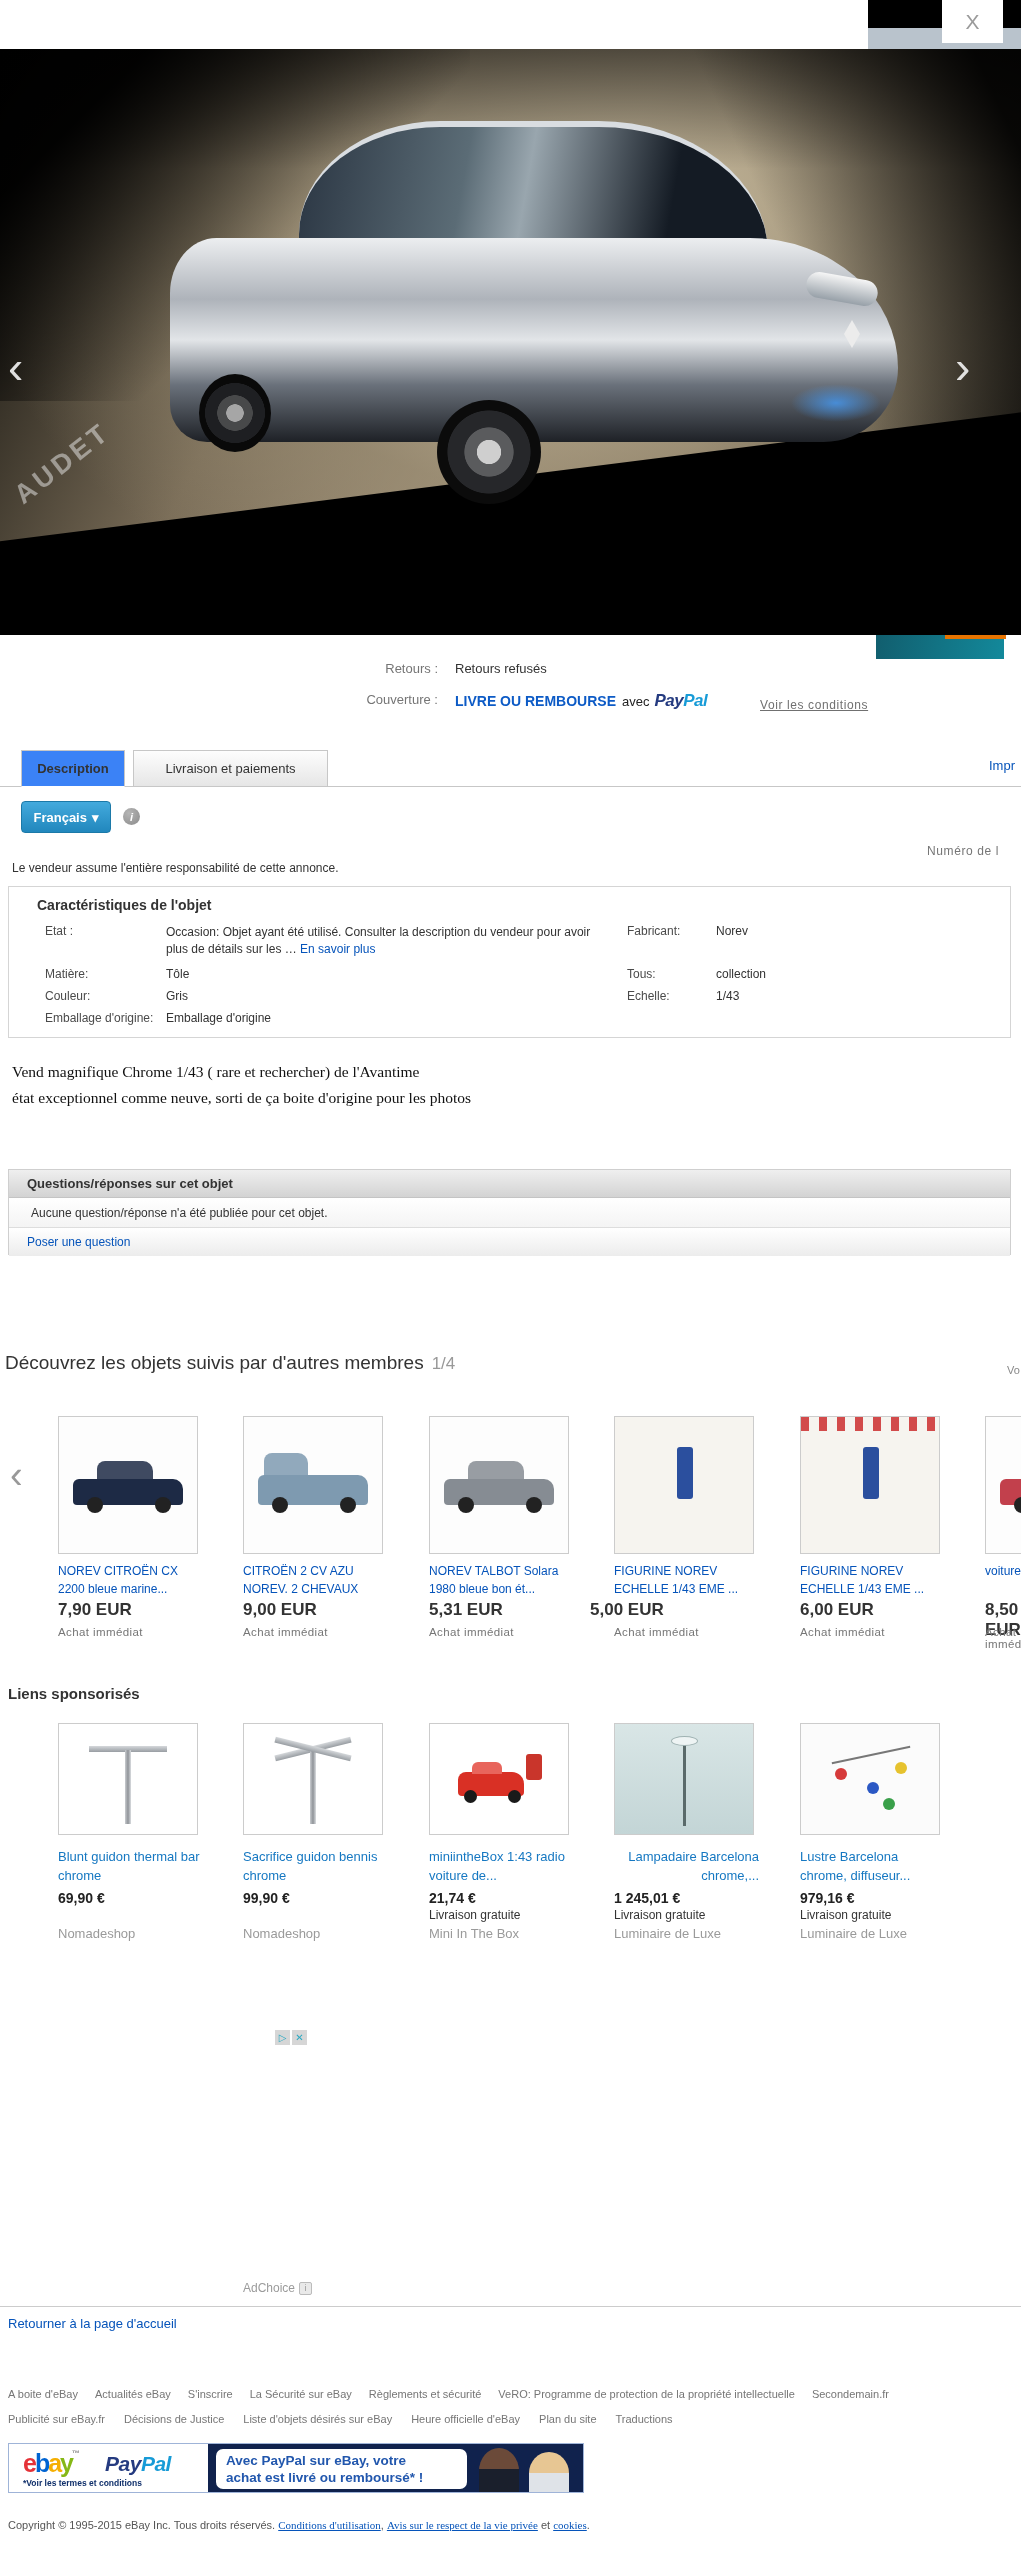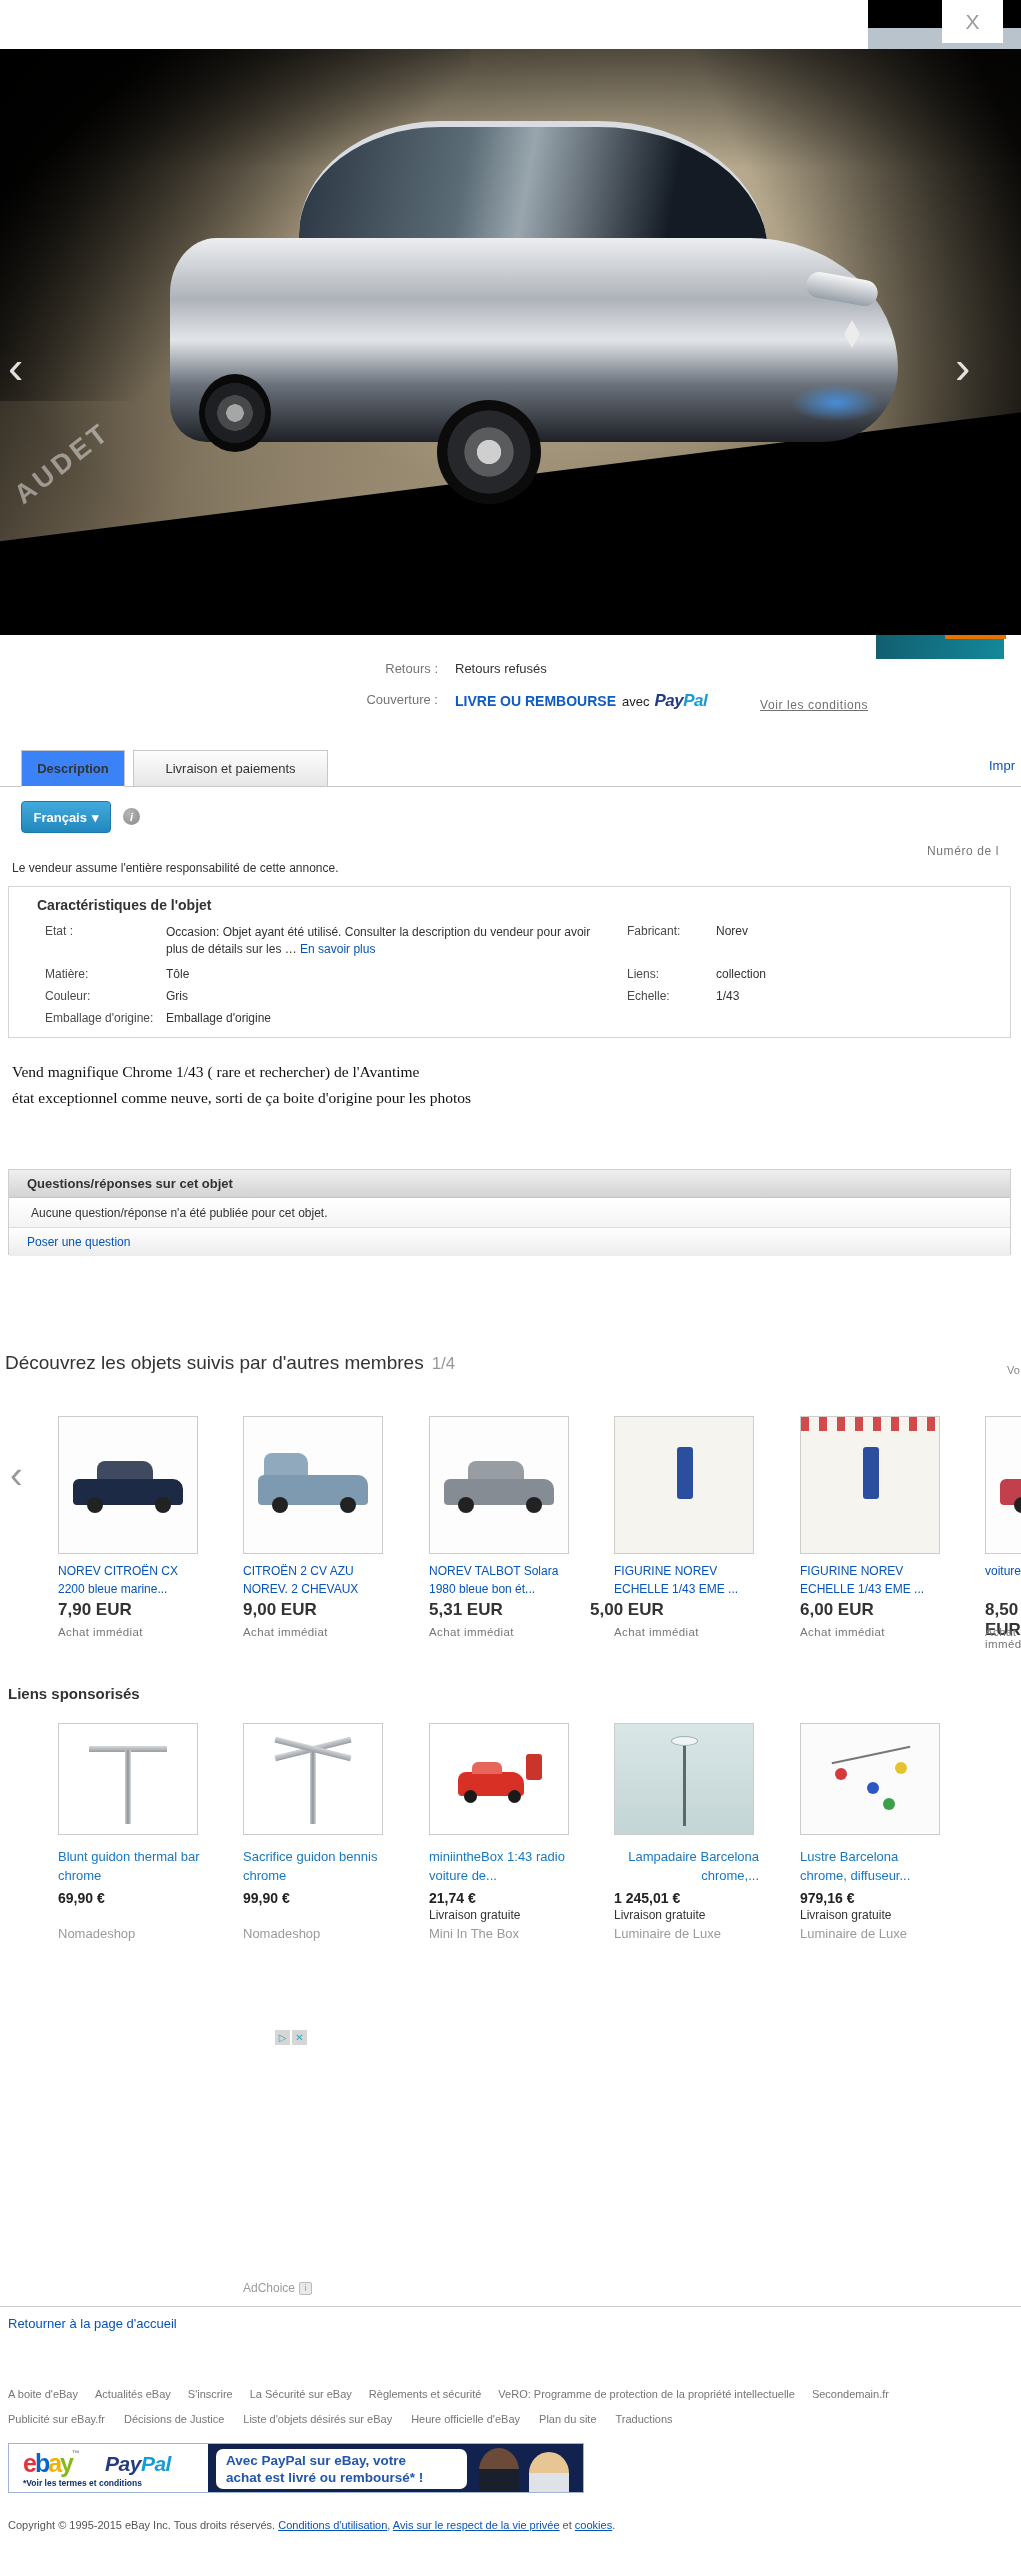--- a/index.html
+++ b/index.html
@@ -175,21 +175,21 @@
   .pp-big { position:absolute; left:96px; top:8px; font-size:21px; font-weight:bold; font-style:italic; letter-spacing:-0.5px; }
   .banner-terms { position:absolute; left:14px; top:34px; font-size:8.5px; font-weight:bold; color:#10306b; }
   .banner-right { flex:1; background:#10224d; position:relative; }
   .bubble { position:absolute; left:8px; top:5px; width:251px; height:40px; background:#fff; border-radius:7px;
     display:flex; flex-direction:column; justify-content:center; padding-left:10px;
     font-size:13.5px; font-weight:bold; color:#2257ad; line-height:17px; }
   .person { position:absolute; border-radius:50% 50% 0 0; }
   .man { left:271px; top:4px; width:40px; height:46px; background:linear-gradient(180deg,#6b4a39 0 45%,#1a1f2c 45%); }
   .woman { left:321px; top:8px; width:40px; height:42px; background:linear-gradient(180deg,#e7c693 0 50%,#dfe3e8 50%); }
   .copyright { position:absolute; top:2519px; left:8px; font-size:11px; color:#555; }
-  .copyright .c-link { color:#0654ba; text-decoration:underline; cursor:pointer; }
+  .copyright .c-link { color:#0654ba; text-decoration:underline; cursor:pointer;font-family:Liberation Serif, serif; }
 </style>
 </head>
 <body>
 
 <div class="page">
 
   <div class="top-right-dark"></div>
   <button class="close-btn">
     <span>X</span>
   </button>
@@ -242,21 +242,21 @@
       <span>Occasion: Objet ayant été utilisé. Consulter la description du vendeur pour avoir plus de détails sur les … </span><span class="char-link">En savoir plus</span>
     </div>
     <div class="char-label" style="left:36px;top:80px;">Matière:</div>
     <div class="char-value" style="left:157px;top:80px;">Tôle</div>
     <div class="char-label" style="left:36px;top:102px;">Couleur:</div>
     <div class="char-value" style="left:157px;top:102px;">Gris</div>
     <div class="char-label" style="left:36px;top:124px;">Emballage d'origine:</div>
     <div class="char-value" style="left:157px;top:124px;">Emballage d'origine</div>
     <div class="char-label" style="left:618px;top:37px;">Fabricant:</div>
     <div class="char-value" style="left:707px;top:37px;">Norev</div>
-    <div class="char-label" style="left:618px;top:80px;">Liens:</div>
+    <div class="char-label" style="left:618px;top:80px;">Tous:</div>
     <div class="char-value" style="left:707px;top:80px;">collection</div>
     <div class="char-label" style="left:618px;top:102px;">Echelle:</div>
     <div class="char-value" style="left:707px;top:102px;">1/43</div>
   </div>
 
   <div class="desc-text">
     <div>Vend magnifique Chrome 1/43 ( rare et rechercher) de l'Avantime</div>
     <div>état exceptionnel comme neuve, sorti de ça boite d'origine pour les photos</div>
   </div>
 

